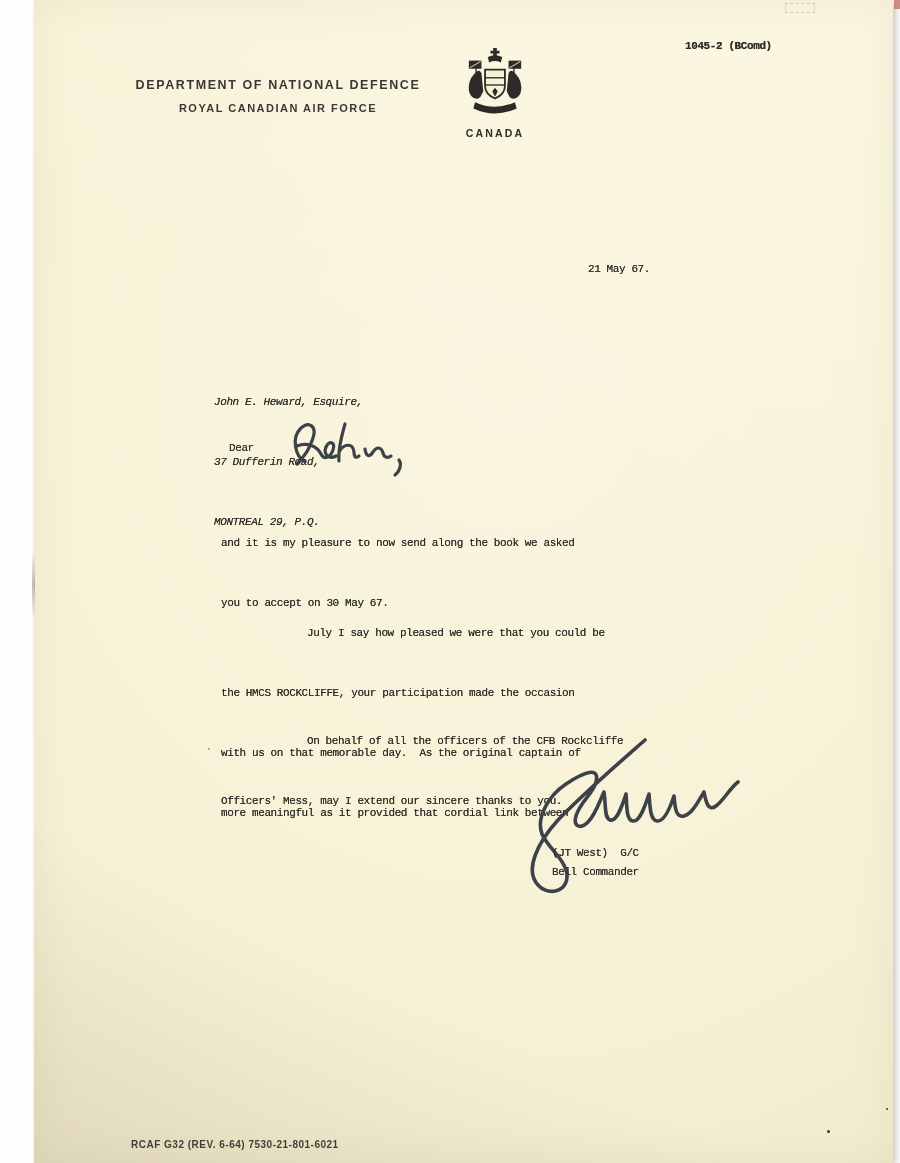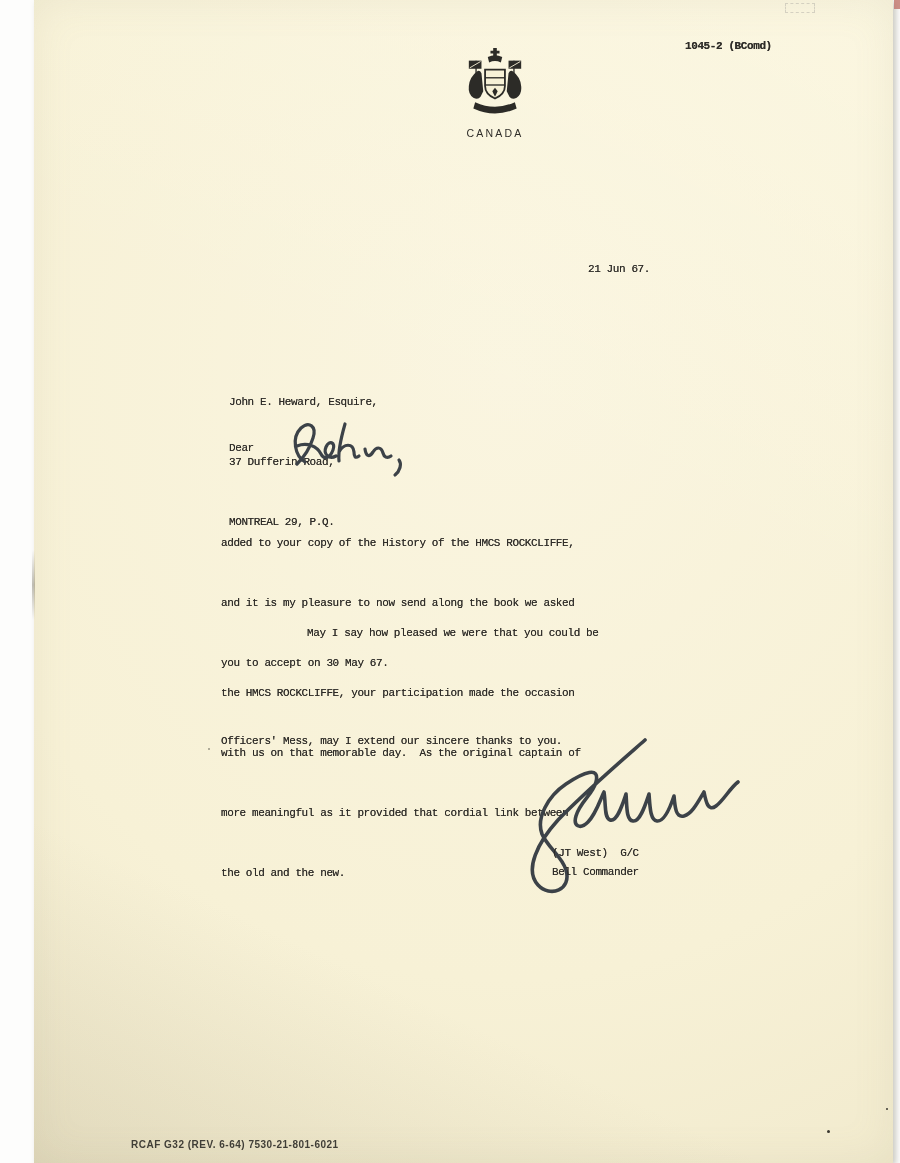--- a/index.html
+++ b/index.html
@@ -29,21 +29,21 @@
   .tline { white-space:pre; }
   .indent { padding-left:86px; }
 
   
   .lh {
     color:#3a3834; font-weight:700; text-align:center;
     letter-spacing:1.6px; white-space:nowrap;
   }
   .lh1 { font-size:12.5px; }
   .lh2 { font-size:11px; margin-top:10px; letter-spacing:1.5px; }
-  .crest-caption { font-size:10.5px; font-weight:400; letter-spacing:2.2px; color:#2f2d29; text-align:center; }
+  .crest-caption { font-size:10.5px; font-weight:700; letter-spacing:2.2px; color:#2f2d29; text-align:center; }
 
   .footer-print { font-size:10px; font-weight:700; letter-spacing:.5px; color:#403e37; white-space:pre;padding-left:43px; }
   svg.hand { overflow:visible; }
   svg.hand path { fill:none; stroke:#3c4248; stroke-linecap:round; stroke-linejoin:round; }
 
   
   .artifact-dashed { border:1px dashed #b9b6ac; opacity:.55; }
   .speck { background:#3a372f; border-radius:50%; }
   .corner-mark { background:#c0736a; opacity:.8; }
   .crease { background:linear-gradient(180deg, rgba(120,115,95,0), rgba(120,115,95,.45), rgba(120,115,95,0)); }
@@ -56,20 +56,24 @@
 
   <div class="abs artifact-dashed" style="left:785px; top:3px; width:30px; height:10px;"></div>
   <div class="abs corner-mark" style="left:894px; top:0; width:6px; height:9px;"></div>
   <div class="abs crease" style="left:32px; top:550px; width:3px; height:70px;"></div>
   <div class="abs speck" style="left:827px; top:1130px; width:3px; height:3px;"></div>
   <div class="abs speck" style="left:886px; top:1108px; width:2px; height:2px;"></div>
   <div class="abs speck" style="left:208px; top:748px; width:2px; height:2px; opacity:.5;"></div>
 
   <div class="abs tw bold" style="left:685px; top:36px;">1045-2 (BComd)</div>
 
+  <div class="abs" style="left:118px; top:78px; width:320px;">
+    <div class="lh lh1">DEPARTMENT OF NATIONAL DEFENCE</div>
+    <div class="lh lh2">ROYAL CANADIAN AIR FORCE</div>
+  </div>
 
   <div class="abs" style="left:463px; top:48px; width:64px;">
     <svg width="64" height="74" viewBox="0 0 64 82">
       <g fill="#2c2b27" stroke="#2c2b27">
 
         <path d="M30 0 h4 v3 h3 v3 h-3 v3 h-4 v-3 h-3 v-3 h3 z" stroke="none"></path>
         <path d="M24 10 q8 -4 16 0 l-1.5 6 q-6.5 -3 -13 0 z" stroke="none"></path>
 
         <line x1="11" y1="14" x2="11" y2="36" stroke-width="1.5"></line>
         <line x1="53" y1="14" x2="53" y2="36" stroke-width="1.5"></line>
@@ -86,48 +90,47 @@
         <line x1="21" y1="33" x2="43" y2="33" stroke-width="1.5"></line>
         <line x1="21" y1="41" x2="43" y2="41" stroke-width="1.5"></line>
         <path d="M32 44 l3 4 l-3 6 l-3 -6 z" stroke="none"></path>
 
         <path d="M10 60 q22 10 44 0 l2 7 q-24 11 -48 0 z" stroke="none"></path>
       </g>
     </svg>
     <div class="crest-caption" style="margin-top:1px;">CANADA</div>
   </div>
 
-  <div class="abs tw" style="left:588px; top:259px;">21 Jun 67.</div>
+  <div class="abs tw" style="left:588px; top:259px;">21 May 67.</div>
 
-  <div class="abs tw" style="left:229px; top:352px;">
+  <div class="abs tw" style="left:214px; top:352px;font-style:italic;">
     <div class="tline">John E. Heward, Esquire,</div>
     <div class="tline">37 Dufferin Road,</div>
     <div class="tline">MONTREAL 29, P.Q.</div>
   </div>
 
   <div class="abs tw" style="left:229px; top:438px;">Dear</div>
   <svg class="abs hand" style="left:283px; top:416px;" width="160" height="60" viewBox="0 0 160 60" aria-label="John,">
     <path d="M22 46 C 12 40, 8 22, 18 12 C 26 5, 34 10, 30 22 C 27 32, 20 42, 14 48 M 14 30 C 24 26, 34 30, 38 38 C 41 44, 47 42, 50 34 C 53 26, 46 24, 43 31 C 40 38, 46 44, 53 40 M 62 8 C 58 22, 55 36, 56 45 M 56 36 C 61 27, 70 27, 71 36 C 71 40, 72 43, 76 40 M 82 33 C 83 40, 86 42, 90 36 C 93 31, 98 30, 100 37 C 101 41, 104 43, 108 40 M 116 44 C 119 48, 117 55, 112 59" stroke-width="3.2"></path>
   </svg>
 
   <div class="abs tw" style="left:221px; top:493px;">
-    <div class="tline">added to your copy of the History of the HMCS ROCKCLIFFE,</div>
     <div class="tline">and it is my pleasure to now send along the book we asked</div>
     <div class="tline">you to accept on 30 May 67.</div>
   </div>
 
   <div class="abs tw" style="left:221px; top:583px;">
-    <div class="tline indent">May I say how pleased we were that you could be</div>
+    <div class="tline indent">July I say how pleased we were that you could be</div>
     <div class="tline">the HMCS ROCKCLIFFE, your participation made the occasion</div>
     <div class="tline">with us on that memorable day.  As the original captain of</div>
     <div class="tline">more meaningful as it provided that cordial link between</div>
-    <div class="tline">the old and the new.</div>
   </div>
 
   <div class="abs tw" style="left:221px; top:691px;">
+    <div class="tline indent">On behalf of all the officers of the CFB Rockcliffe</div>
     <div class="tline">Officers' Mess, may I extend our sincere thanks to you.</div>
   </div>
 
   <svg class="abs hand" style="left:500px; top:730px;" width="260" height="170" viewBox="0 0 260 170" aria-label="JT West signature">
     <path d="M145 10 C 120 32, 85 62, 58 90 C 38 112, 24 140, 38 155 C 50 168, 72 160, 66 140 C 62 126, 48 118, 42 104 C 36 88, 48 66, 66 54 C 84 42, 100 36, 96 52 C 93 64, 80 72, 76 86 C 73 96, 80 100, 88 92 C 96 84, 100 70, 104 62 C 106 74, 104 88, 110 90 C 117 92, 122 76, 126 64 C 127 76, 126 90, 133 91 C 140 92, 145 76, 149 64 C 150 76, 150 90, 157 91 C 164 92, 170 78, 174 66 C 175 78, 176 88, 184 86 C 192 84, 198 72, 204 62 C 206 72, 208 82, 216 76 C 224 70, 230 58, 238 52" stroke-width="3.6"></path>
   </svg>
 
   <div class="abs tw" style="left:552px; top:843px;">(JT West)  G/C</div>
   <div class="abs tw" style="left:552px; top:862px;">Bell Commander</div>
 

